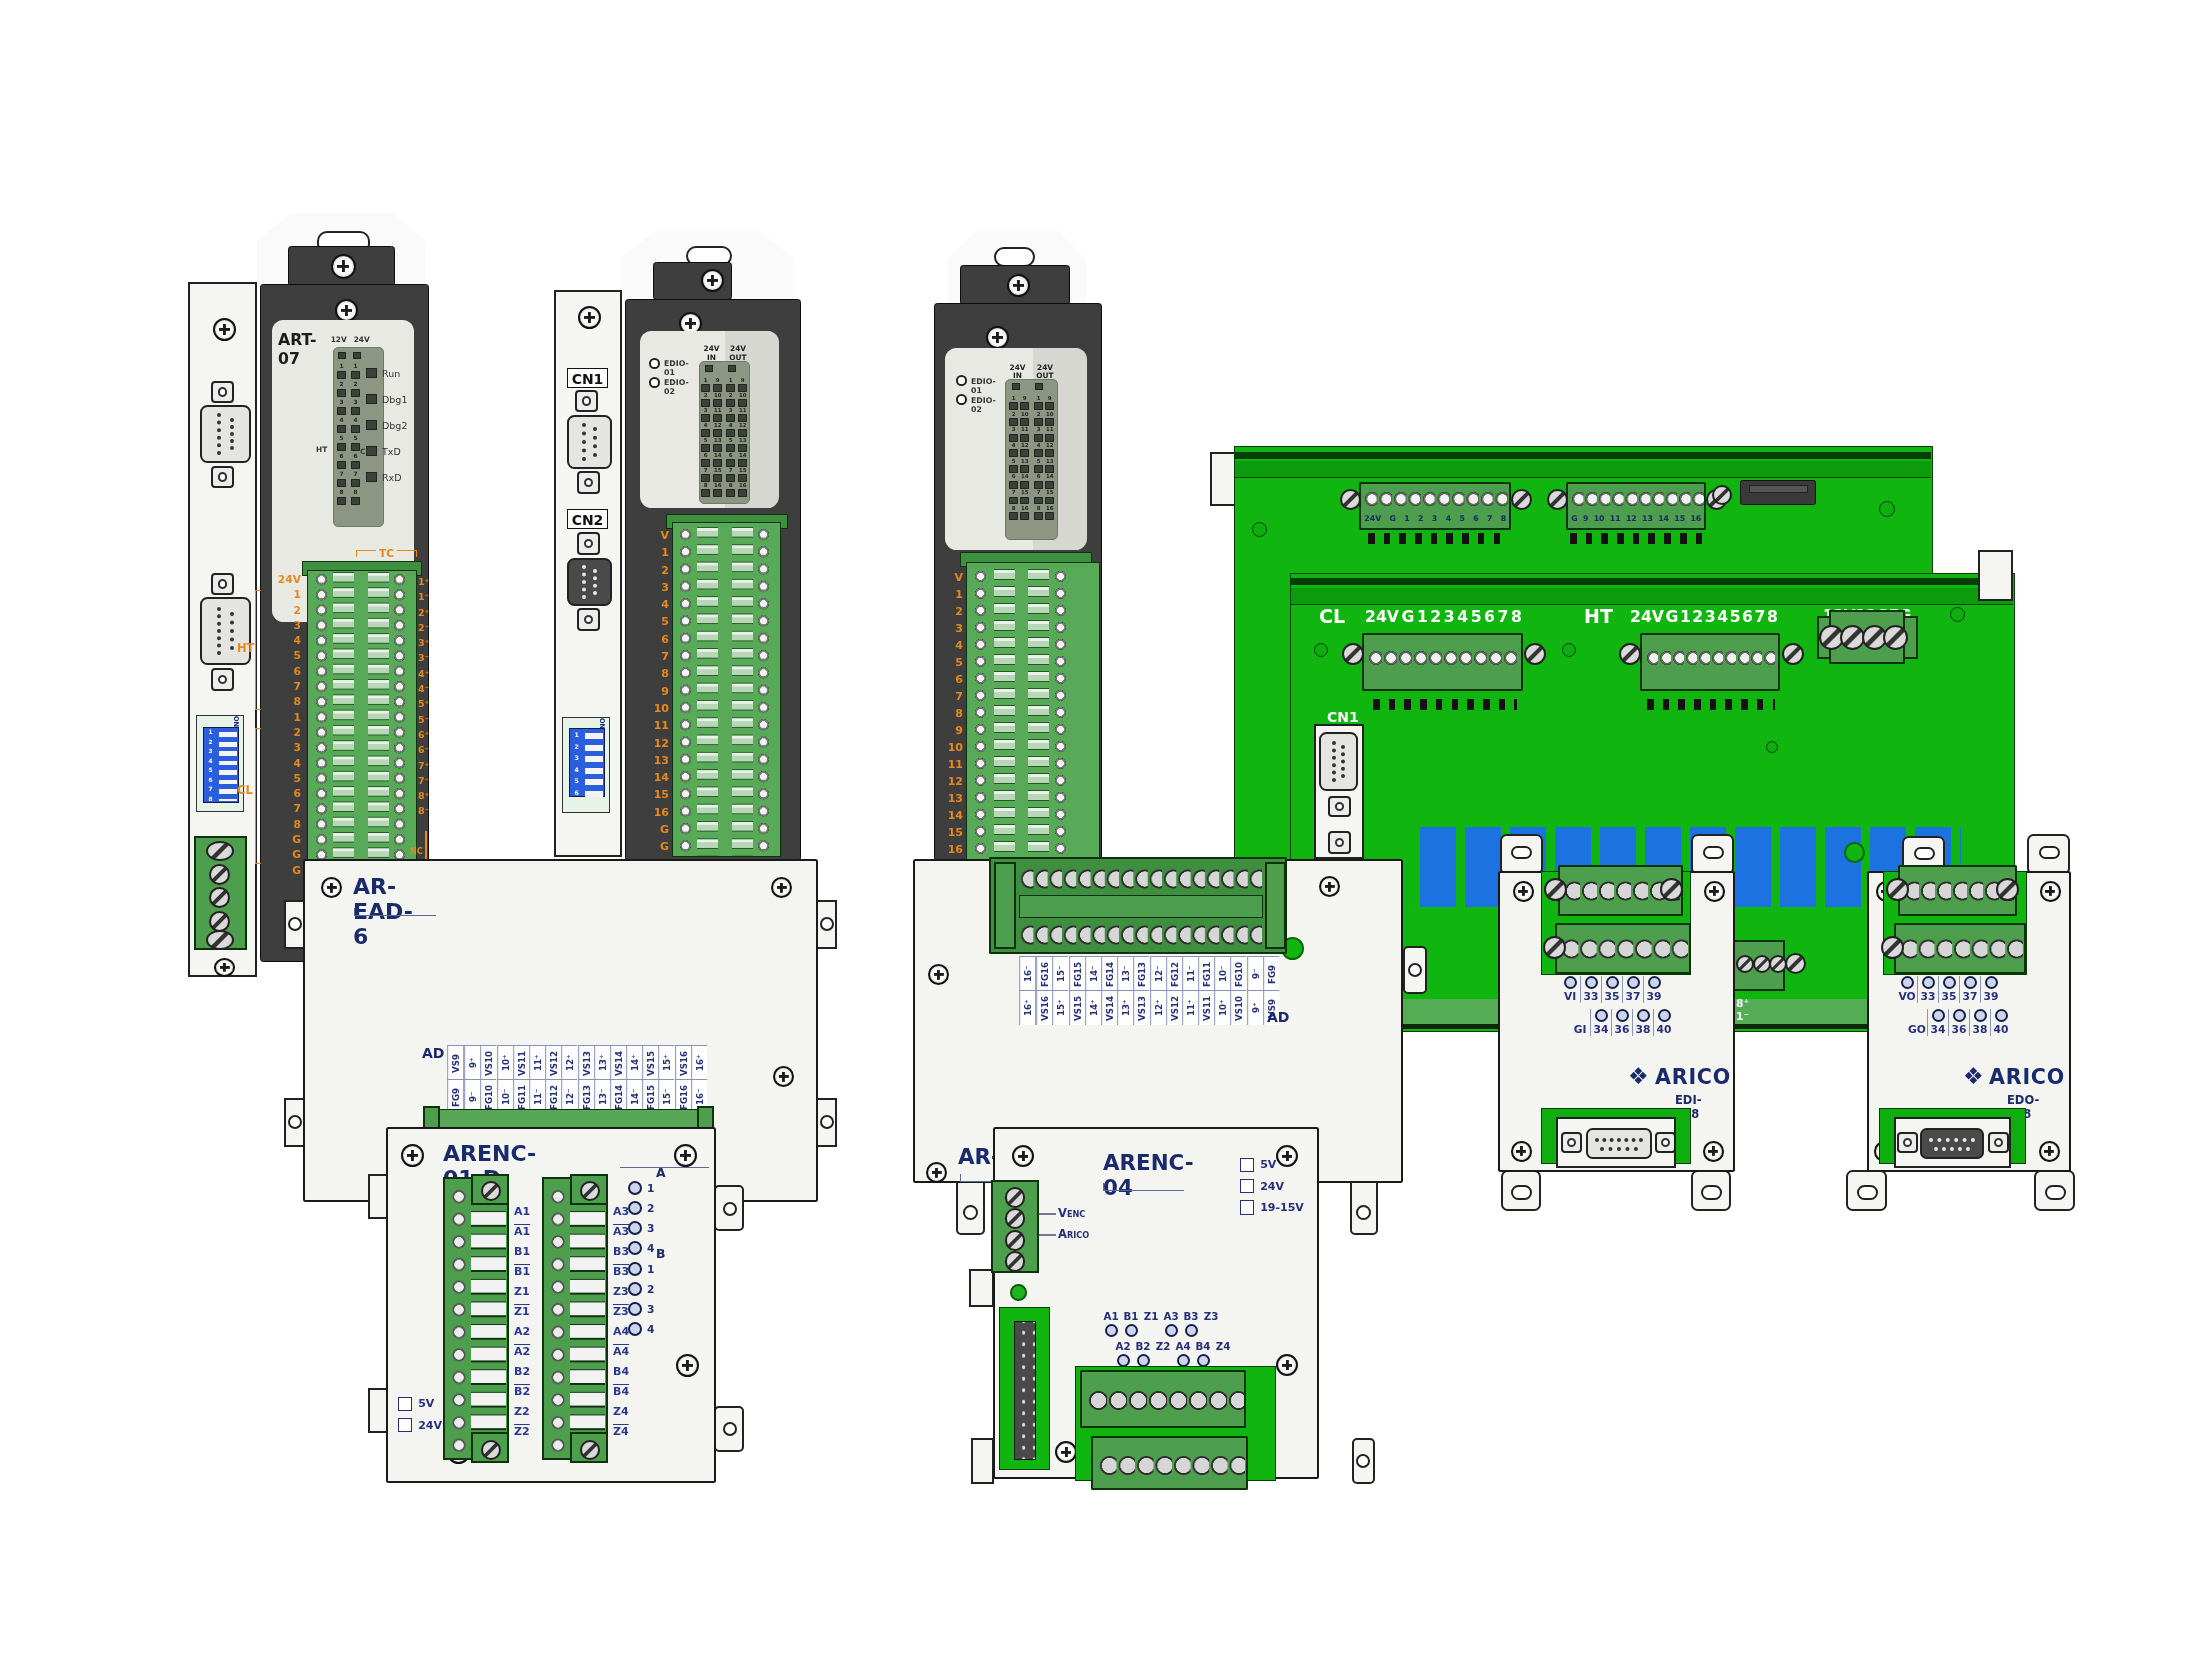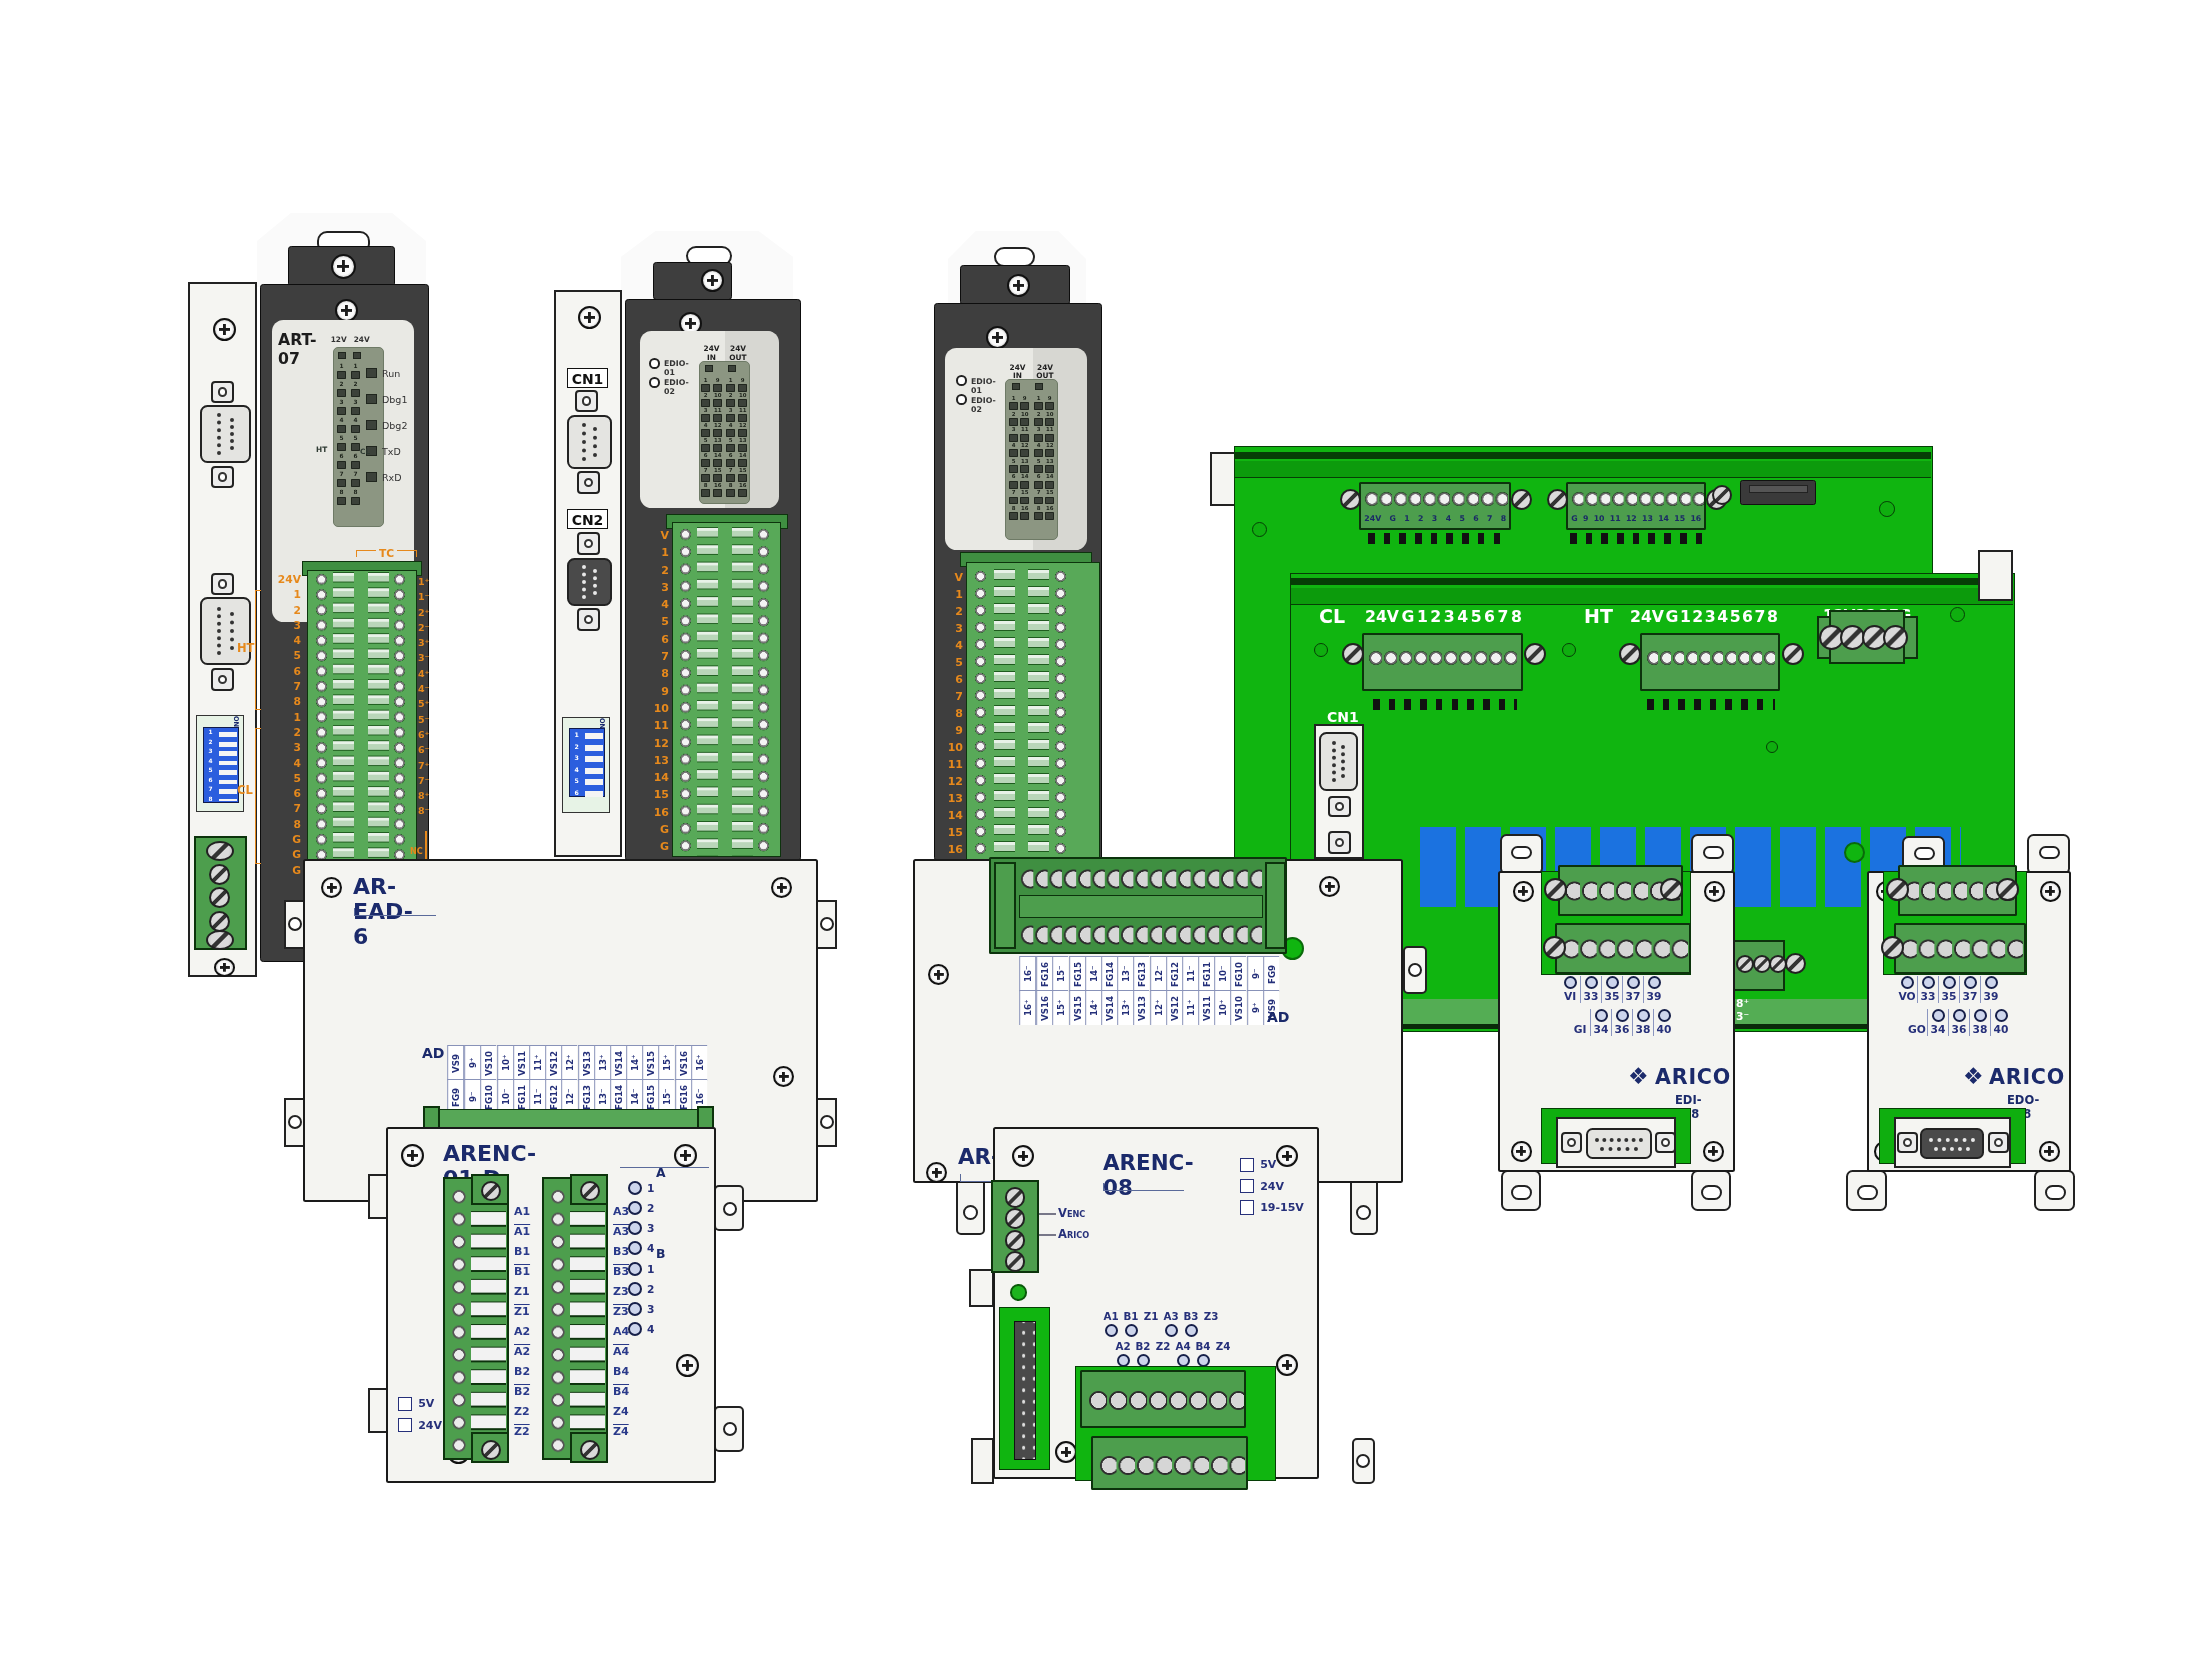--- a/index.html
+++ b/index.html
@@ -586,21 +586,21 @@
       </div>
     <div class="a hx" style="left:1328px;top:796px;width:23px;height:21.4px;"></div>
     <div class="a hx" style="left:1328px;top:831px;width:23px;height:23px;"></div>
     <div class="a pcbhole" style="left:1766px;top:741px;width:12.4px;height:12.4px;"></div>
 
     <div class="a bluerow" style="left:1420px;top:827px;width:541px;height:80px;"></div>
     <div class="a ghole" style="left:1844px;top:842px;width:21.4px;height:21.4px;"></div>
 
     <div class="a" style="left:1291px;top:999px;width:722px;height:25px;background:#54ad54;"></div>
     <div class="a" style="left:1291px;top:1024px;width:722px;height:5px;background:#0a2a0a;"></div>
-    <div class="a wb" style="left:1736px;top:997px;font-size:10.7px;">8⁺ 3⁻</div>
+    <div class="a wb" style="left:1736px;top:997px;font-size:10.7px;">8⁺ 1⁻</div>
     <div class="a gterm" style="left:1731px;top:940px;width:54px;height:51px;">
       <div class="a slotscw" style="left:3.3px;top:13px;width:18px;height:18px;"></div>
       <div class="a slotscw" style="left:20px;top:13px;width:18px;height:18px;"></div>
       <div class="a slotscw" style="left:36px;top:13px;width:18px;height:18px;"></div>
     </div>
     <div class="a slotscw" style="left:1785px;top:953px;width:21.4px;height:21.4px;"></div>
     <div class="a oval" style="left:2007px;top:1032px;width:35px;height:77px;border-radius:5px;background:#f5f5f2;"></div>
     <div class="a hole" style="left:2016px;top:1058px;width:18px;height:25px;border-radius:9px;"></div>
   </div>
 
@@ -911,21 +911,21 @@
   <div class="g">
     <div class="a plate" style="left:969px;top:1269px;width:25px;height:38px;"></div>
     <div class="a plate" style="left:971px;top:1438px;width:23px;height:46px;"></div>
     <div class="a plate" style="left:1352px;top:1438px;width:23px;height:46px;border-radius:5px;"></div>
     <div class="a hole" style="left:1356px;top:1454px;width:14px;height:14px;"></div>
     <div class="a whitebox" style="left:993px;top:1127px;width:326px;height:352px;"></div>
     <div class="a scw" style="left:1012px;top:1145px;width:22px;height:22px;"></div>
     <div class="a scw" style="left:1276px;top:1145px;width:22px;height:22px;"></div>
     <div class="a scw" style="left:1276px;top:1354px;width:22px;height:22px;"></div>
     <div class="a scw" style="left:1055px;top:1441px;width:22px;height:22px;"></div>
-    <div class="a ttl" style="left:1103px;top:1150px;font-size:21.4px;">ARENC-08</div>
+    <div class="a ttl" style="left:1103px;top:1150px;font-size:21.4px;">ARENC-04</div>
     <div class="a uline" style="left:1103px;top:1183px;width:81px;"></div>
     <div class="a" style="left:1240px;top:1154px;width:74px;">
         <div class="chk">5V</div>
         <div class="chk">24V</div>
         <div class="chk">19-15V</div>
       </div>
 
     <div class="a gterm" style="left:991px;top:1180px;width:48px;height:93px;">
       <div class="a slotscw" style="left:11.5px;top:5px;width:20.6px;height:20.6px;"></div>
       <div class="a slotscw" style="left:11.5px;top:26px;width:20.6px;height:20.6px;"></div>

